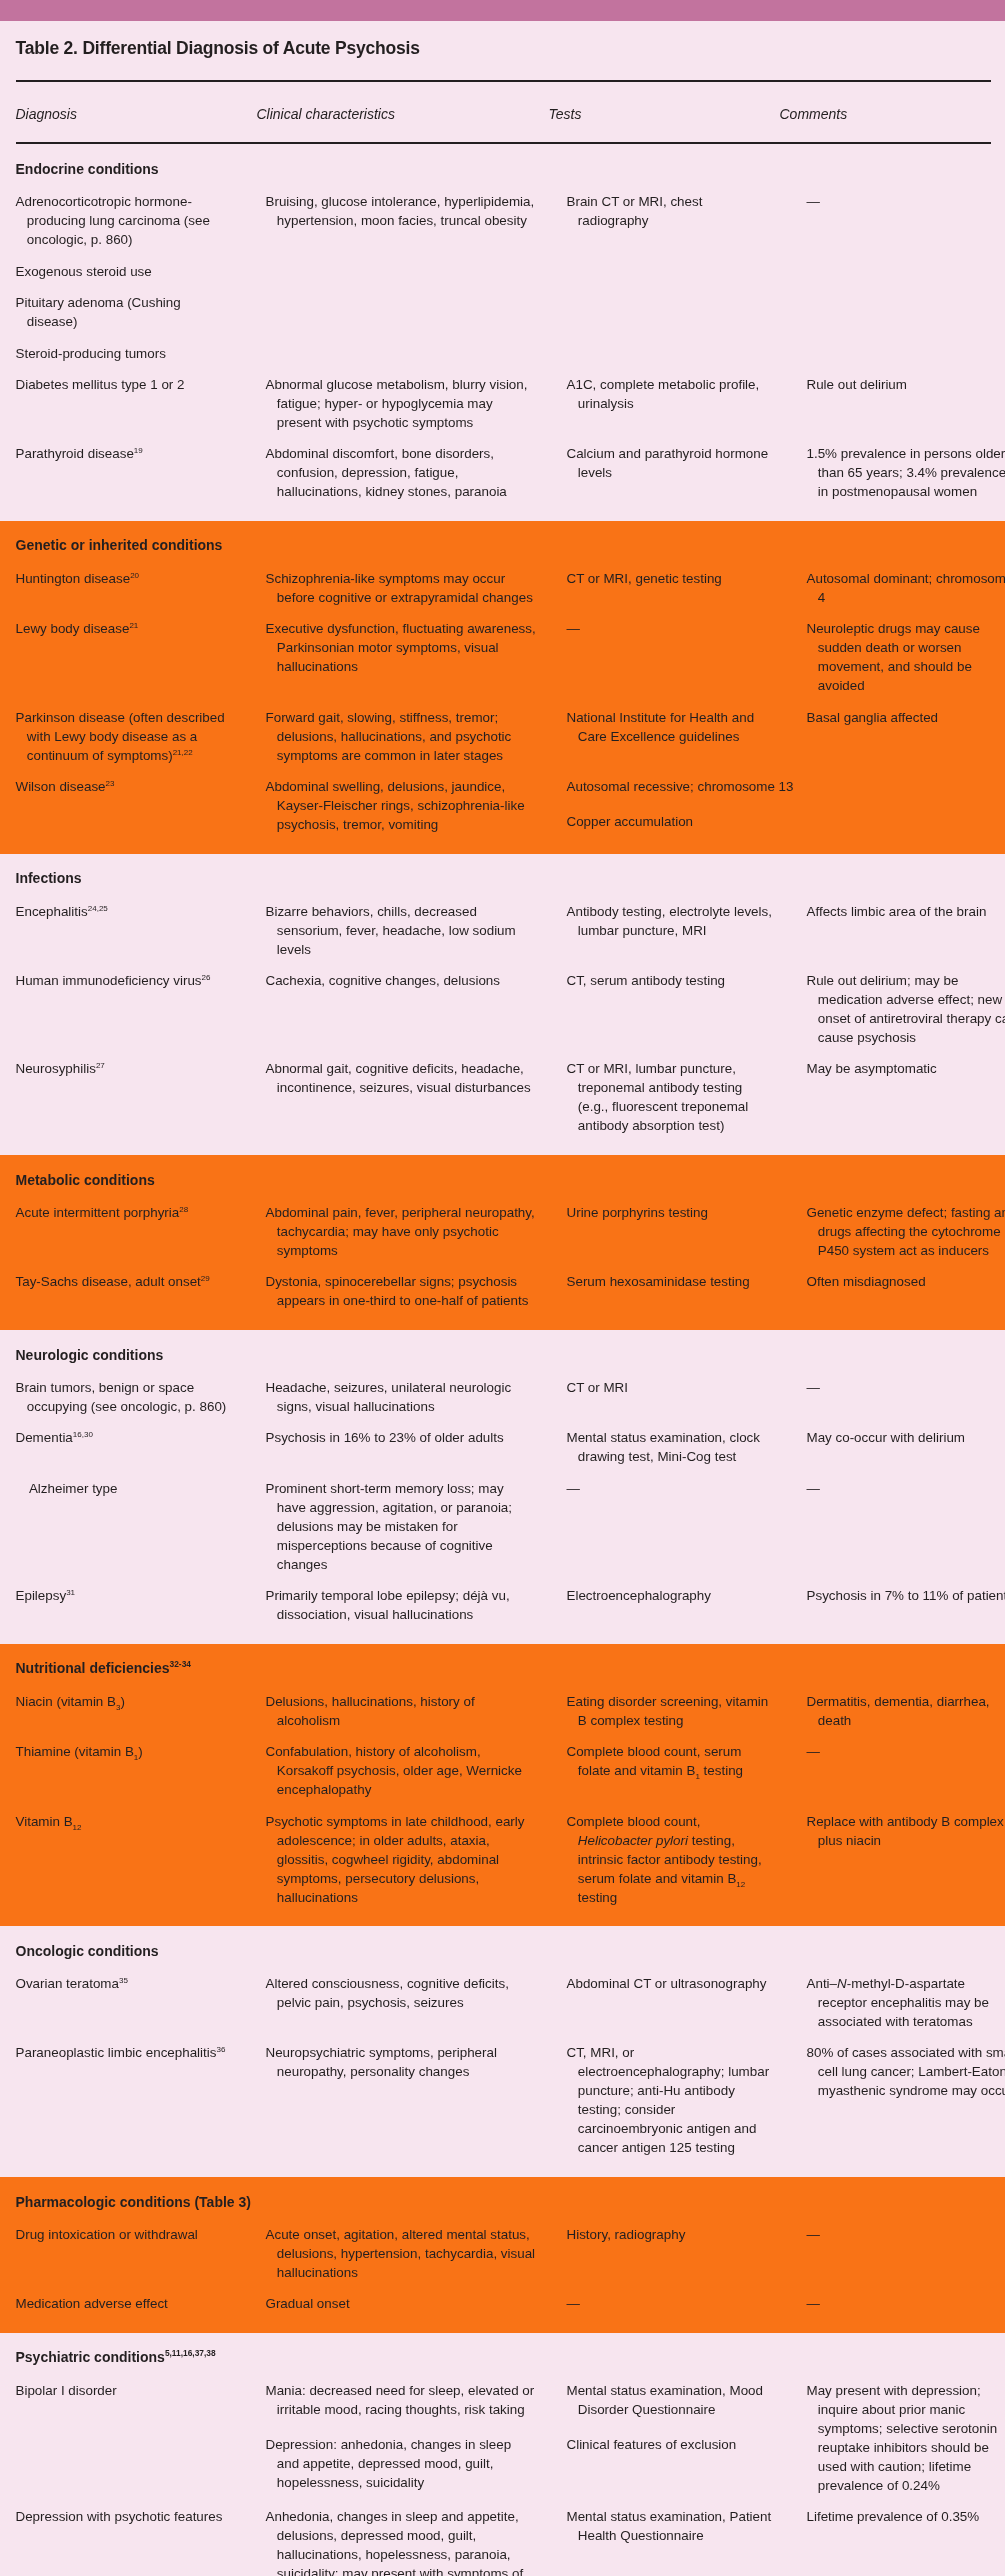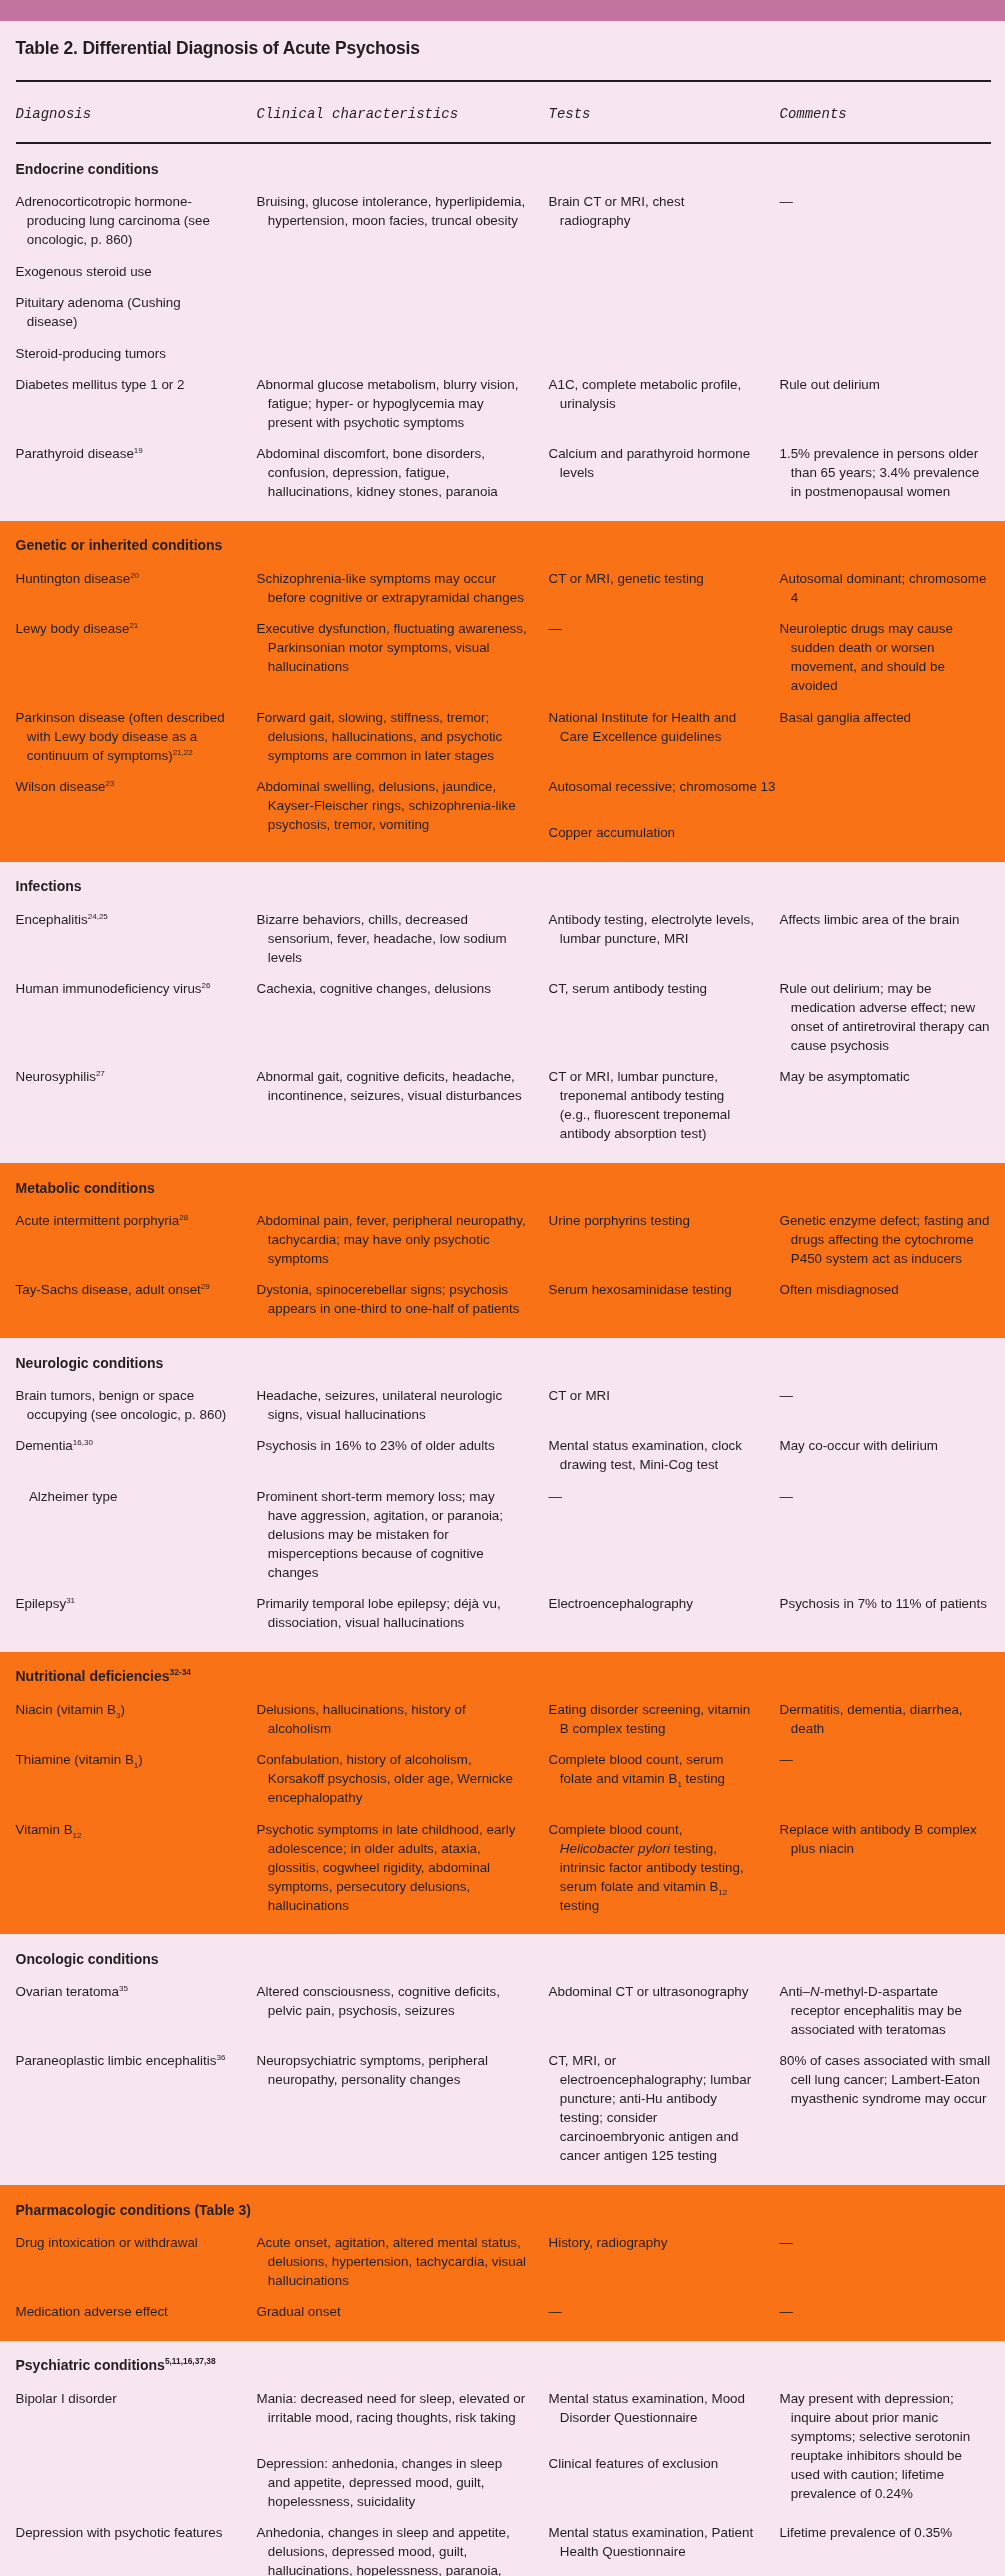--- a/index.html
+++ b/index.html
@@ -12,29 +12,29 @@
   .page{width:1006px;min-height:3249px;display:flex;flex-direction:column;box-sizing:border-box;}
   .accent-bar{height:20.6px;background:var(--accent);flex:0 0 auto;}
   .band{padding:0 15.5px;box-sizing:border-box;}
   .tone-pink{background:var(--pink);}
   .tone-white{background:#f97316;}
   
   .masthead{padding-top:17.5px;}
   .table-title{font-size:17.5px;font-weight:bold;letter-spacing:-0.2px;margin:0 0 20.6px 0;}
   .rule{height:2.6px;background:var(--ink);}
   .colheads{display:grid;grid-template-columns:241px 292px 231px 211px;font-style:italic;font-size:14px;padding:24px 0 19.6px 0;}
-  .colheads span{display:block;padding-right:15.5px;font-family:Liberation Mono, monospace;}
+  .colheads span{display:block;padding-right:15.5px;}
   
   .section{padding-top:14.4px;padding-bottom:7.2px;}
   .section-title{font-size:14px;font-weight:bold;margin:2.1px 0 15.5px 0;}
-  .trow{display:grid;grid-template-columns:241px 292px 231px 211px;margin:0 0 12.4px 0;}
+  .trow{display:grid;grid-template-columns:241px 292px 231px 211px;margin:0 0 12.4px 0;gap:9px;}
   .cell{font-size:13.4px;line-height:19px;padding-right:21.6px;box-sizing:border-box;}
   .cell:last-child{padding-right:0;}
   .cell p{margin:0;text-indent:-11.3px;padding-left:11.3px;}
-  .cell p + p{margin-top:27px;}
+  .cell p + p{margin-top:16px;}
   .cell.indent{padding-left:13.4px;}
   sup{font-size:60%;line-height:0;vertical-align:super;}
   sub{font-size:60%;line-height:0;vertical-align:sub;}
 </style>
 </head>
 <body>
 
 <div class="page">
 
   <div class="accent-bar"></div>

